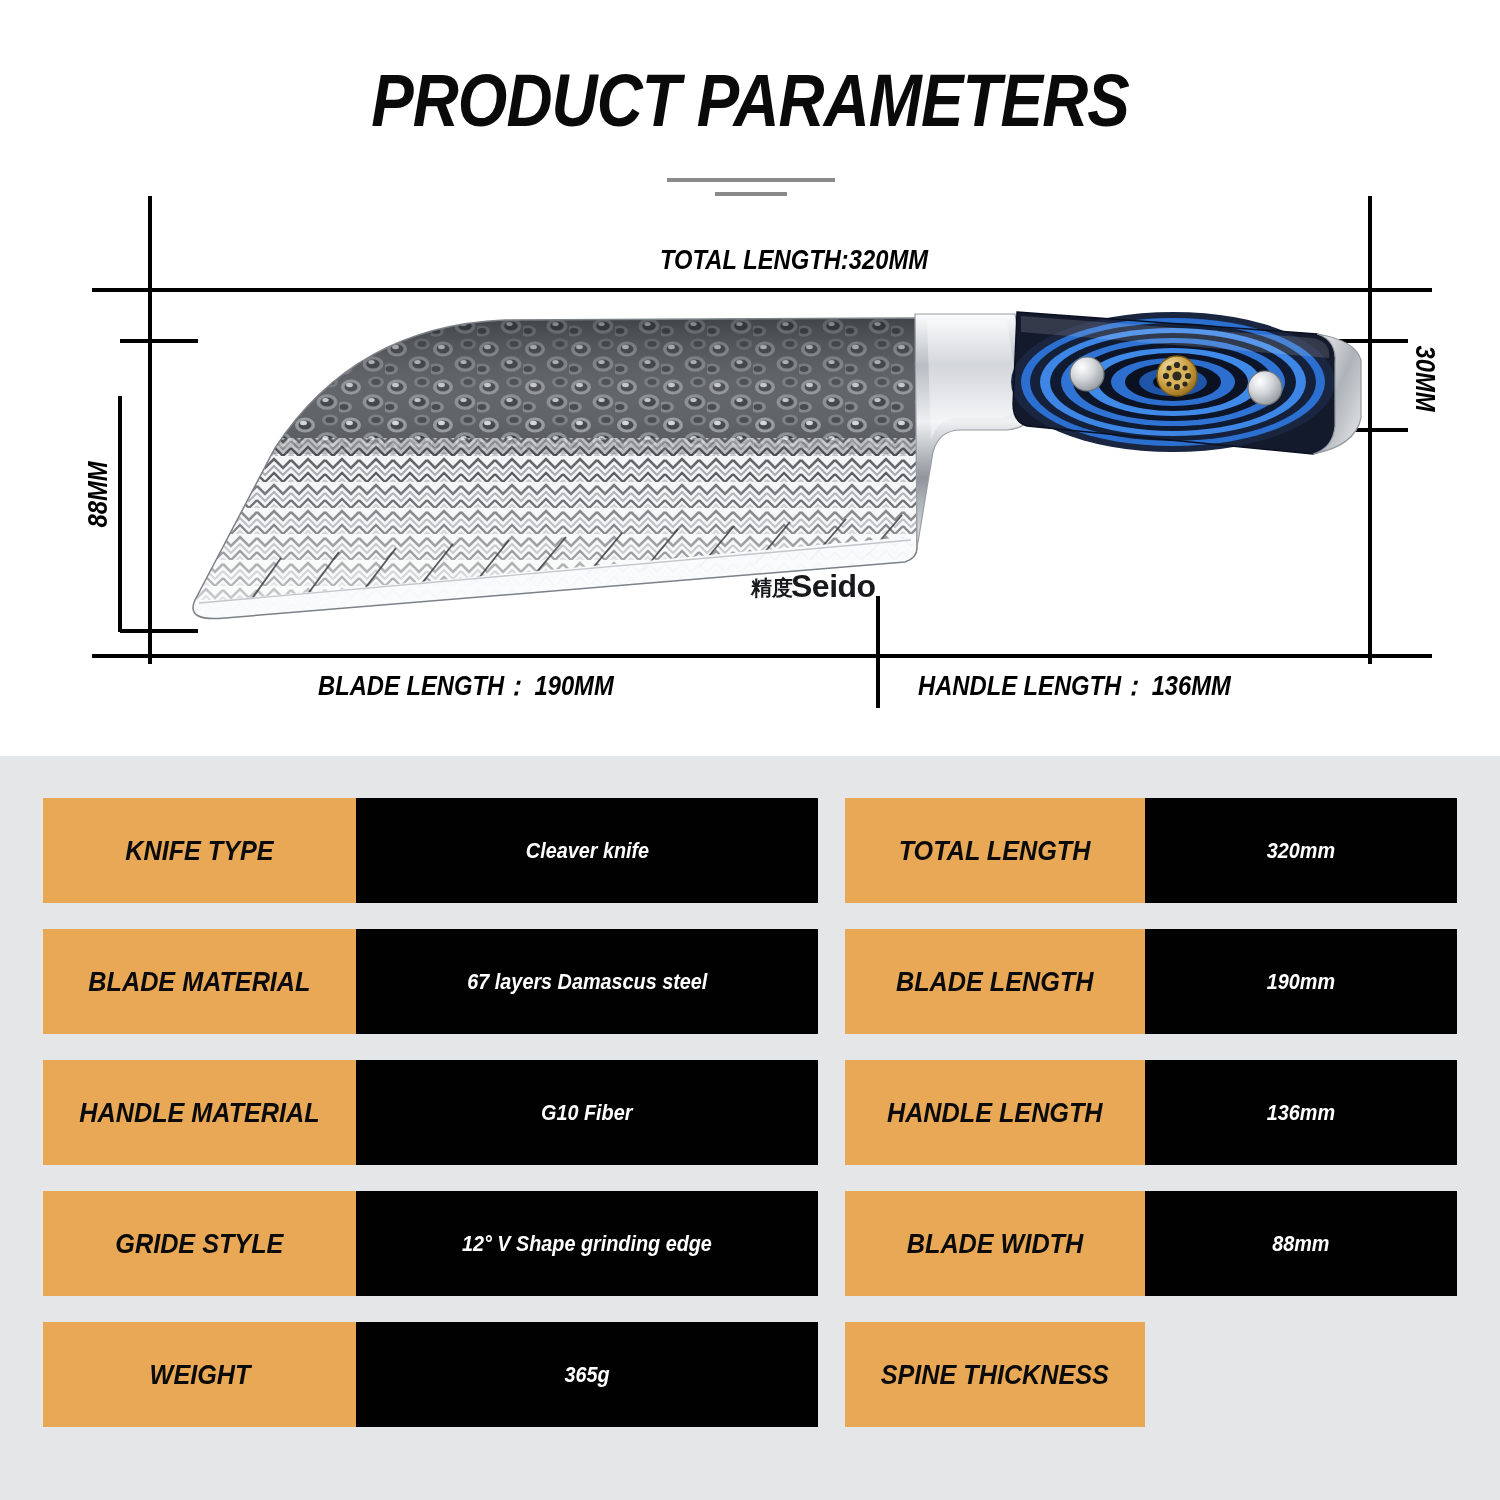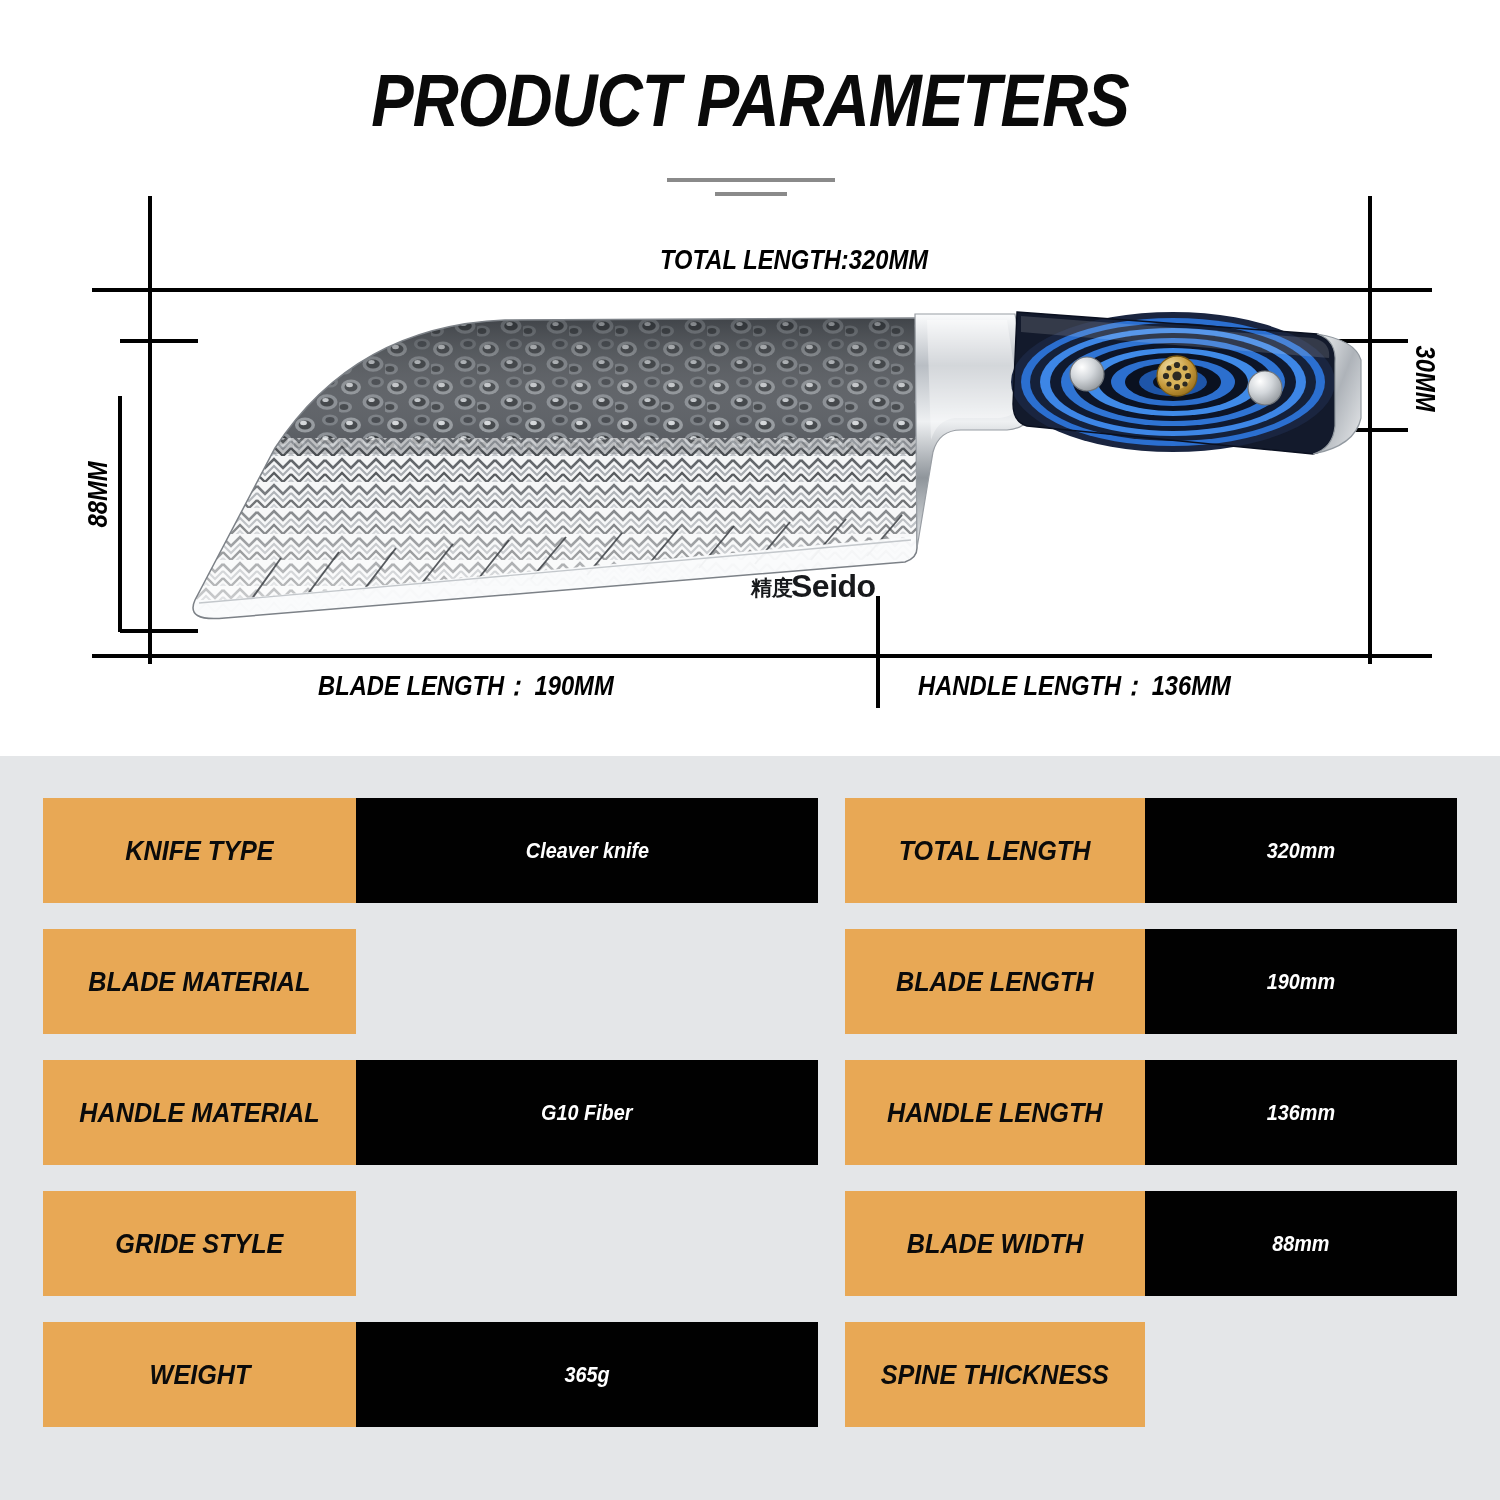--- a/index.html
+++ b/index.html
@@ -284,32 +284,38 @@
             <span>KNIFE TYPE</span>
           </div>
         <div class="spec-value">
             <span>Cleaver knife</span>
           </div>
       </div>
       <div class="spec-row">
         <div class="spec-label">
             <span>BLADE MATERIAL</span>
           </div>
+        <div class="spec-value">
+            <span>67 layers Damascus steel</span>
+          </div>
       </div>
       <div class="spec-row">
         <div class="spec-label">
             <span>HANDLE MATERIAL</span>
           </div>
         <div class="spec-value">
             <span>G10 Fiber</span>
           </div>
       </div>
       <div class="spec-row">
         <div class="spec-label">
             <span>GRIDE STYLE</span>
+          </div>
+        <div class="spec-value">
+            <span>12° V Shape grinding edge</span>
           </div>
       </div>
       <div class="spec-row">
         <div class="spec-label">
             <span>WEIGHT</span>
           </div>
         <div class="spec-value">
             <span>365g</span>
           </div>
       </div>

